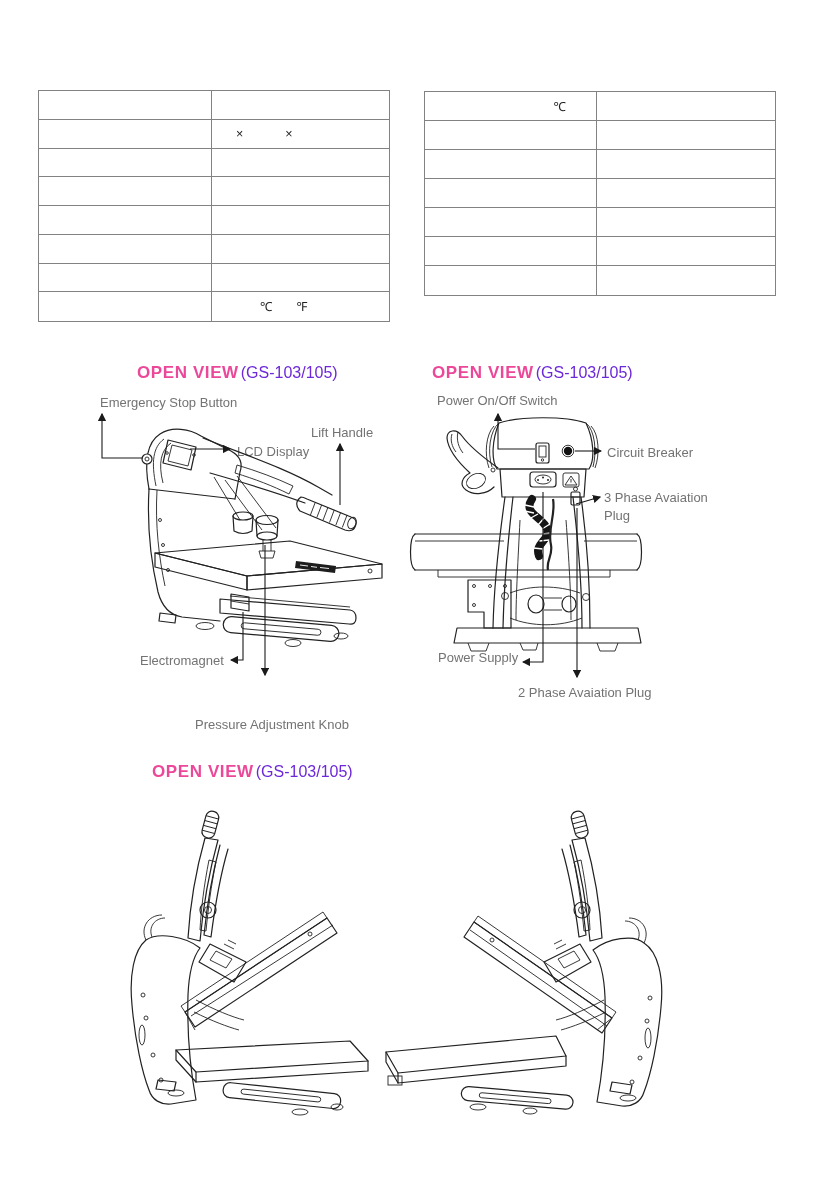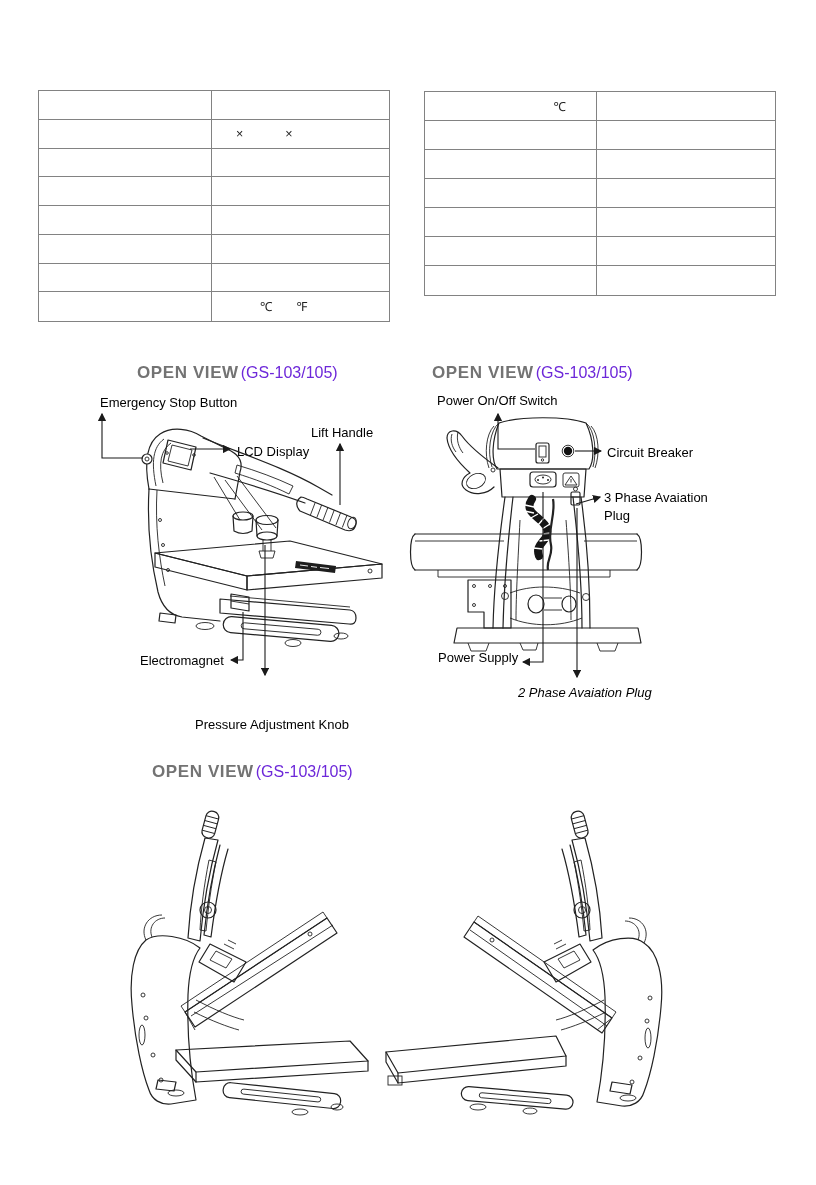--- a/index.html
+++ b/index.html
@@ -11,24 +11,24 @@
            display:flex;align-items:center;font-size:12.5px;color:#222;box-sizing:border-box;}
   .tbl>div:nth-child(2n){border-right:none;}
   .tbl>div:nth-last-child(-n+2){border-bottom:none;}
   #tblL{left:38px;top:90px;width:352px;height:232px;grid-template-columns:173px 1fr;grid-auto-rows:1fr;}
   #tblR{left:424px;top:91px;width:352px;height:205px;grid-template-columns:172px 1fr;grid-auto-rows:1fr;}
   .cell-x{padding-left:24px;gap:42px;}
   .cell-cf{padding-left:48px;gap:24px;}
   .cell-c{justify-content:flex-end;padding-right:30px;font-size:13px;}
   
   .hd{position:absolute;white-space:nowrap;}
-  .hd .t{font-weight:800;font-size:17px;letter-spacing:0.6px;color:#737373;}
+  .hd .t{font-weight:800;font-size:17px;letter-spacing:0.6px;color:#ec4899;}
   .hd .m{font-weight:400;font-size:16px;margin-left:2px;color:#6d28d9;}
   
-  .lbl{position:absolute;font-size:13px;color:#000000;white-space:nowrap;line-height:18px;}
+  .lbl{position:absolute;font-size:13px;color:#737373;white-space:nowrap;line-height:18px;}
   svg{position:absolute;left:0;top:0;}
   .ln{stroke:#222;stroke-width:1.2;fill:none;stroke-linejoin:round;stroke-linecap:round;}
   .thin{stroke:#222;stroke-width:0.9;fill:none;}
   .arrow{stroke:#1a1a1a;stroke-width:1.1;fill:none;}
 </style>
 </head>
 <body>
 
 <div id="page">
 
@@ -91,21 +91,21 @@
   <div class="lbl" style="left:311px;top:424px;">Lift Handle</div>
   <div class="lbl" style="left:140px;top:652px;">Electromagnet</div>
   <div class="lbl" style="left:195px;top:680px;margin-top:36px;">Pressure Adjustment Knob</div>
   <div class="lbl" style="left:437px;top:392px;">Power On/Off Switch</div>
   <div class="lbl" style="left:607px;top:444px;">Circuit Breaker</div>
   <div class="lbl" style="left:604px;top:489px;">
     <span style="display:block">3 Phase Avaiation</span>
     <span style="display:block">Plug</span>
   </div>
   <div class="lbl" style="left:438px;top:649px;">Power Supply</div>
-  <div class="lbl" style="left:518px;top:684px;font-style:italic;">2 Phase Avaiation Plug</div>
+  <div class="lbl" style="left:518px;top:684px;">2 Phase Avaiation Plug</div>
 
   <svg width="816" height="1185" viewBox="0 0 816 1185">
     <defs>
       <marker id="ah" viewBox="0 0 10 10" refX="8.5" refY="5" markerWidth="7.5" markerHeight="7.5" orient="auto">
         <path d="M0,0 L10,5 L0,10 Z" fill="#1a1a1a"></path>
       </marker>
     </defs>
 
     <g>
 

